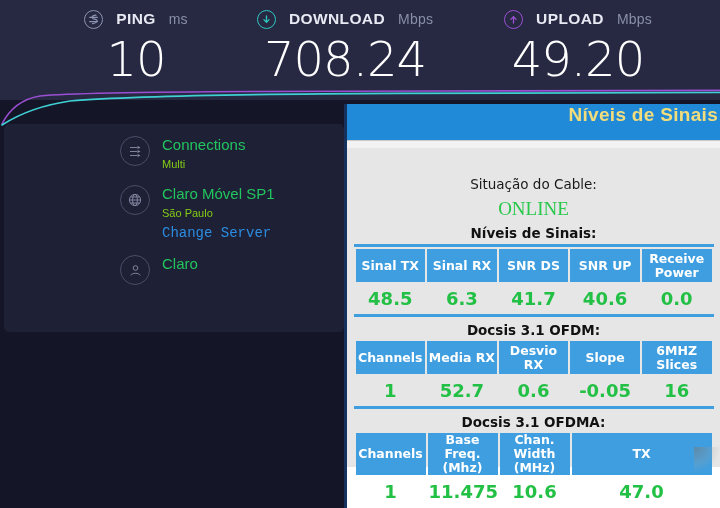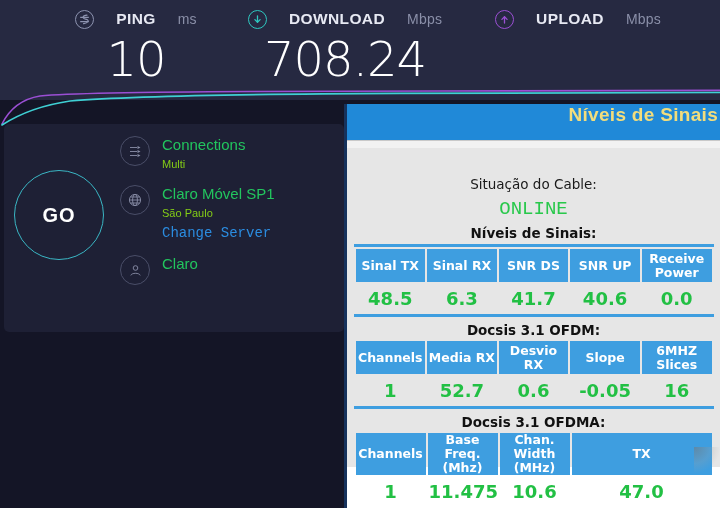--- a/index.html
+++ b/index.html
@@ -32,21 +32,21 @@
   }
   .metric {
     position: absolute;
     top: 8px;
     text-align: center;
   }
   .metric-head {
     display: flex;
     align-items: center;
     justify-content: center;
-    gap: 22px;
+    gap: 13px;
     height: 22px;
   }
   .metric-icon {
     width: 17px; height: 17px;
     border-radius: 50%;
     border: 1.6px solid #7a7f9c;
     display: inline-flex;
     align-items: center;
     justify-content: center;
     flex: none;
@@ -197,21 +197,21 @@
   }
   .cable-status-label {
     font-size: 13.5px;
     color: #1a1a1a;
     font-family: "DejaVu Sans", sans-serif;
   }
   .cable-status-value {
     font-size: 19px;
     color: #28c84b;
     margin-top: 6px;
-    font-family: Liberation Mono, monospace;
+    font-family: Liberation Serif, serif;
   }
   .section-caption {
     font-size: 13.5px;
     font-weight: bold;
     color: #111;
     text-align: center;
     padding: 5px 0 3px 0;
     font-family: "DejaVu Sans", sans-serif;
   }
 
@@ -308,31 +308,31 @@
       <div class="metric-head">
         <span class="metric-icon up">
           <svg width="11" height="11" viewBox="0 0 11 11">
             <path d="M5.5 9 V3" stroke="#9b4fd4" stroke-width="1.3" fill="none" stroke-linecap="round"></path>
             <path d="M2.9 5.4 L5.5 2.7 L8.1 5.4" stroke="#9b4fd4" stroke-width="1.3" fill="none" stroke-linecap="round" stroke-linejoin="round"></path>
           </svg>
         </span>
         <span class="metric-label">UPLOAD</span>
         <span class="metric-unit">Mbps</span>
       </div>
+      <div class="metric-value">49.20</div>
     </div>
   </div>
 
   <svg class="st-graph" viewBox="0 0 720 40" preserveAspectRatio="none">
     <path d="M2 38 C 10 22, 22 13, 40 10 C 70 7, 140 6, 250 5.5 C 400 5, 600 4.6, 720 4.4" stroke="#9b4fd4" stroke-width="1.6" fill="none" stroke-linecap="round"></path>
     <path d="M2 39 C 16 30, 36 20, 70 15 C 130 10, 250 8, 400 7.4 C 560 6.8, 660 6.6, 720 6.5" stroke="#3fd0d4" stroke-width="1.6" fill="none" stroke-linecap="round"></path>
   </svg>
 
   <div class="st-info"></div>
 
-  <div class="go-button">GO</div>
 
   <div class="info-rows">
 
     <div class="info-row">
       <span class="info-circ">
         <svg width="15" height="15" viewBox="0 0 15 15">
           <g stroke="#8a8fa8" stroke-width="0.9" fill="none">
             <path d="M2 3.5 H9"></path>
               <path d="M2 7.5 H9"></path>
               <path d="M2 11.5 H9"></path>

